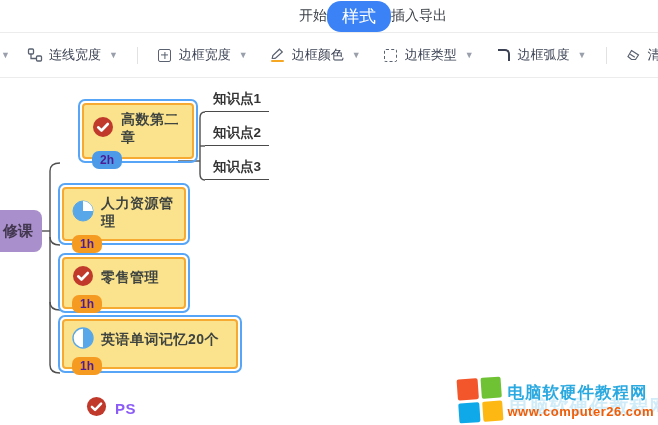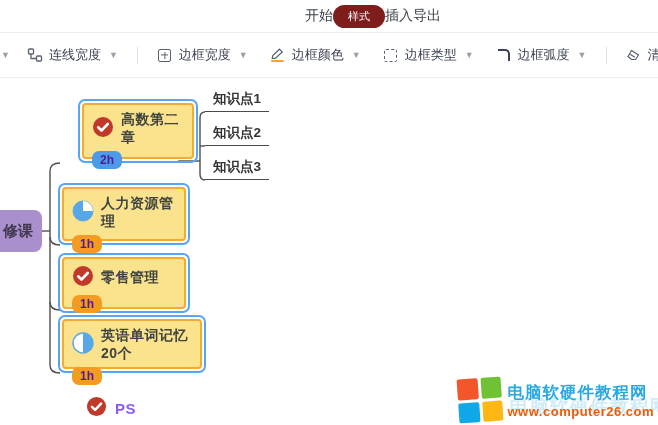--- a/index.html
+++ b/index.html
@@ -4,21 +4,21 @@
 <style>
   * { margin:0; padding:0; box-sizing:border-box; }
   html,body { width:658px; height:425px; overflow:hidden; background:#fff;
     font-family:"Liberation Sans","DejaVu Sans",sans-serif; }
   .app { position:relative; width:658px; height:425px; background:#fff; overflow:hidden; }
 
   
   .menubar { height:33px; display:flex; align-items:center; justify-content:center;
     padding-left:88px; border-bottom:1px solid #ececec; background:#fff; }
   .menu-item { font-size:14px; color:#3a3f46; cursor:pointer; }
-  .menu-item.active { background:#7f1d1d; color:#fff; padding:4px 15px; border-radius:14px; font-size:11px; }
+  .menu-item.active { background:#3b82f6; color:#fff; padding:4px 15px; border-radius:14px; font-size:17px; }
 
   
   .toolbar { height:45px; display:flex; align-items:center; border-bottom:1px solid #ececec;
     background:#fff; white-space:nowrap; overflow:hidden; padding-left:0; }
   .tb-frag { color:#9aa0ab; font-size:9px; margin:0 6px 0 1px; }
   .tb-item { display:inline-flex; align-items:center; gap:6px; font-size:13px; color:#3c4254;
     padding:5px 6px; margin:0 5px; cursor:pointer; flex:0 0 auto; }
   .tb-caret { font-size:9px; color:#9aa0ab; margin-left:2px; }
   .tb-div { width:1px; height:17px; background:#e2e2e2; margin:0 8px; flex:0 0 auto; }
   .tb-ic { display:inline-flex; width:16px; height:16px; align-items:center; justify-content:center; }
@@ -40,21 +40,21 @@
     padding:6px 8px 5px 8px; display:flex; flex-direction:column; }
   .t-row { display:flex; align-items:center; gap:7px; }
   .t-label { font-size:14px; font-weight:700; color:#3f4440; letter-spacing:.5px; }
   .badge { align-self:flex-start; margin-top:4px; color:#4c1d95; font-size:12px; font-weight:700;
     padding:2px 8px; border-radius:7px; line-height:1.2; }
   .badge.blue { background:#4d9be8; } .badge.orange { background:#f59b22; }
 
   .t1 { left:58px; top:20px;  width:120px; height:64px;margin-left:20px; }
   .t2 { left:58px; top:104px; width:132px; height:62px; }
   .t3 { left:58px; top:174px; width:132px; height:60px; }
-  .t4 { left:58px; top:236px; width:148px; height:58px; }
+  .t4 { left:58px; top:236px; width:184px; height:58px; }
 
   .root { position:absolute; left:-24px; top:131px; width:66px; height:42px; background:#a98fcb;
     border-radius:8px; display:flex; align-items:center; justify-content:flex-end; padding-right:9px;
     font-size:15px; font-weight:700; color:#42374e; cursor:pointer; }
 
   .sub { position:absolute; left:205px; width:64px; height:22px; text-align:center;
     font-size:13.5px; font-weight:700; color:#333; border-bottom:1.6px solid #4a4a4a; cursor:pointer; }
   .sub1 { top:11px; } .sub2 { top:45px; } .sub3 { top:79px; }
 
   .ps { position:absolute; left:86px; top:317px; display:flex; align-items:center; gap:8px; cursor:pointer; }

